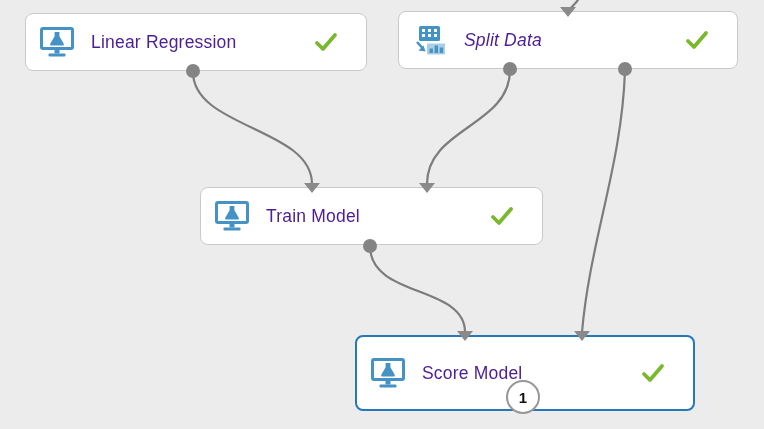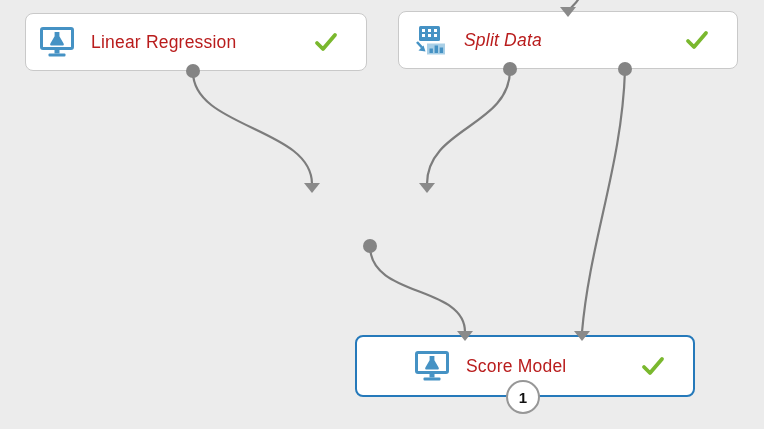--- a/index.html
+++ b/index.html
@@ -32,33 +32,33 @@
   }
   .node .mod-icon{
     width:34px;height:30px;
     margin-left:14px;
     flex:0 0 auto;
   }
   .node .label{
     margin-left:17px;
     font-size:17.5px;
     letter-spacing:.2px;
-    color:#b91c1c;
+    color:#4c1d95;
     white-space:nowrap;
     flex:1 1 auto;
   }
   .node .check{
     width:24px;height:20px;
     margin-right:28px;
     flex:0 0 auto;
   }
   #node-linear-regression{left:25px;top:13px;width:342px;height:58px;}
   #node-split-data{left:398px;top:11px;width:340px;height:58px;font-style:italic;}
   #node-train-model{left:200px;top:187px;width:343px;height:58px;}
-  #node-score-model{left:355px;top:335px;width:340px;height:62px;padding-left:44px;}
+  #node-score-model{left:355px;top:335px;width:340px;height:76px;}
   .port-badge{
     position:absolute;
     left:506px;top:380px;
     width:34px;height:34px;
     box-sizing:border-box;
     background:#ffffff;
     border:2px solid #979797;
     border-radius:50%;
     display:flex;align-items:center;justify-content:center;
     font-size:15px;font-weight:bold;color:#111111;
@@ -111,20 +111,32 @@
         <rect x="21.6" y="20.5" width="3.4" height="7.5"></rect>
         <rect x="26.7" y="22.5" width="3.4" height="5.5"></rect>
       </g>
     </svg>
     <span class="label" data-interactable="false">Split Data</span>
     <svg class="check" data-interactable="false" viewBox="0 0 24 20">
       <polyline points="3,11 9,17 21,3" fill="none" stroke="#7ab82e" stroke-width="3.8" stroke-linecap="round" stroke-linejoin="round"></polyline>
     </svg>
   </div>
 
+  <div class="node" id="node-train-model" data-interactable="true">
+    <svg class="mod-icon" data-interactable="false" viewBox="0 0 34 30">
+      <rect x="1.5" y="1.5" width="31" height="20" rx="1.5" fill="#ffffff" stroke="#4592c4" stroke-width="3"></rect>
+      <path d="M14.6,5 L19.4,5 L19.4,9.2 L23.6,16.4 Q24.5,18.4 22.3,18.4 L11.7,18.4 Q9.5,18.4 10.4,16.4 L14.6,9.2 Z" fill="#4592c4"></path>
+      <path d="M14.5,23 h5 v3.5 h-5 Z" fill="#4592c4"></path>
+      <rect x="8.5" y="26.5" width="17" height="3" rx="1" fill="#4592c4"></rect>
+    </svg>
+    <span class="label" data-interactable="false">Train Model</span>
+    <svg class="check" data-interactable="false" viewBox="0 0 24 20">
+      <polyline points="3,11 9,17 21,3" fill="none" stroke="#7ab82e" stroke-width="3.8" stroke-linecap="round" stroke-linejoin="round"></polyline>
+    </svg>
+  </div>
 
   <div class="node selected" id="node-score-model" data-interactable="true">
     <svg class="mod-icon" data-interactable="false" viewBox="0 0 34 30">
       <rect x="1.5" y="1.5" width="31" height="20" rx="1.5" fill="#ffffff" stroke="#4592c4" stroke-width="3"></rect>
       <path d="M14.6,5 L19.4,5 L19.4,9.2 L23.6,16.4 Q24.5,18.4 22.3,18.4 L11.7,18.4 Q9.5,18.4 10.4,16.4 L14.6,9.2 Z" fill="#4592c4"></path>
       <path d="M14.5,23 h5 v3.5 h-5 Z" fill="#4592c4"></path>
       <rect x="8.5" y="26.5" width="17" height="3" rx="1" fill="#4592c4"></rect>
     </svg>
     <span class="label" data-interactable="false">Score Model</span>
     <svg class="check" data-interactable="false" viewBox="0 0 24 20">

